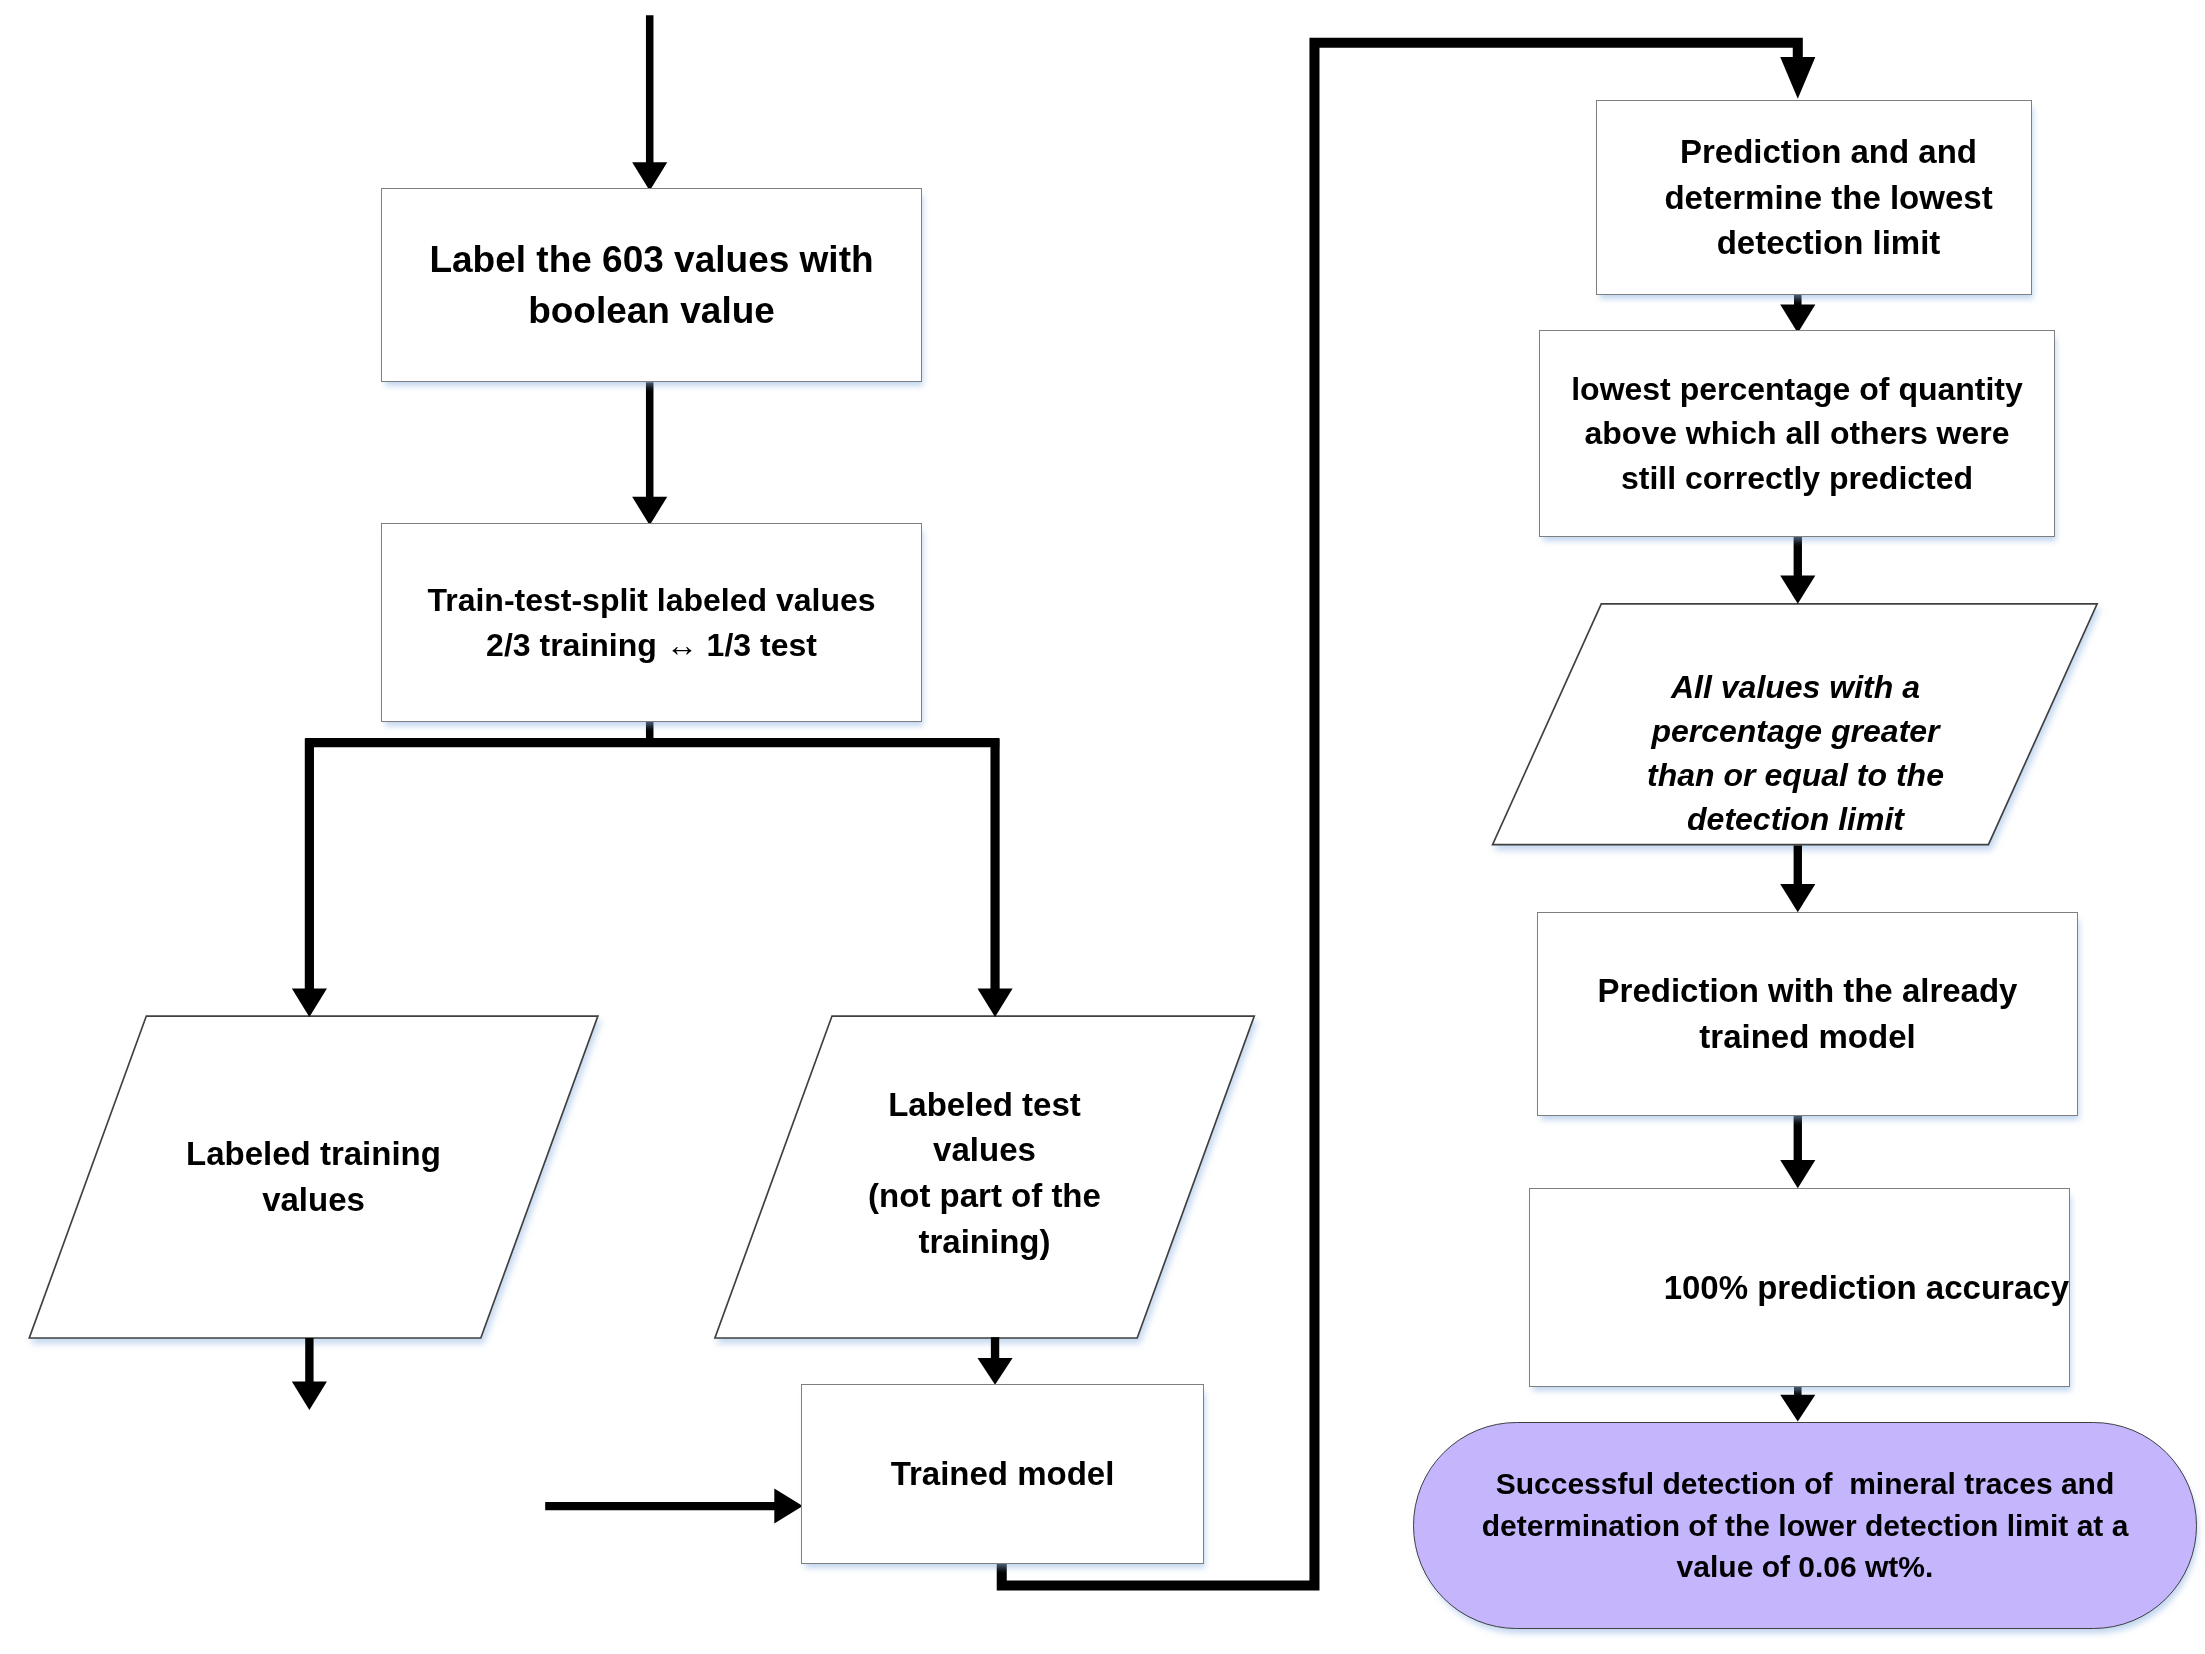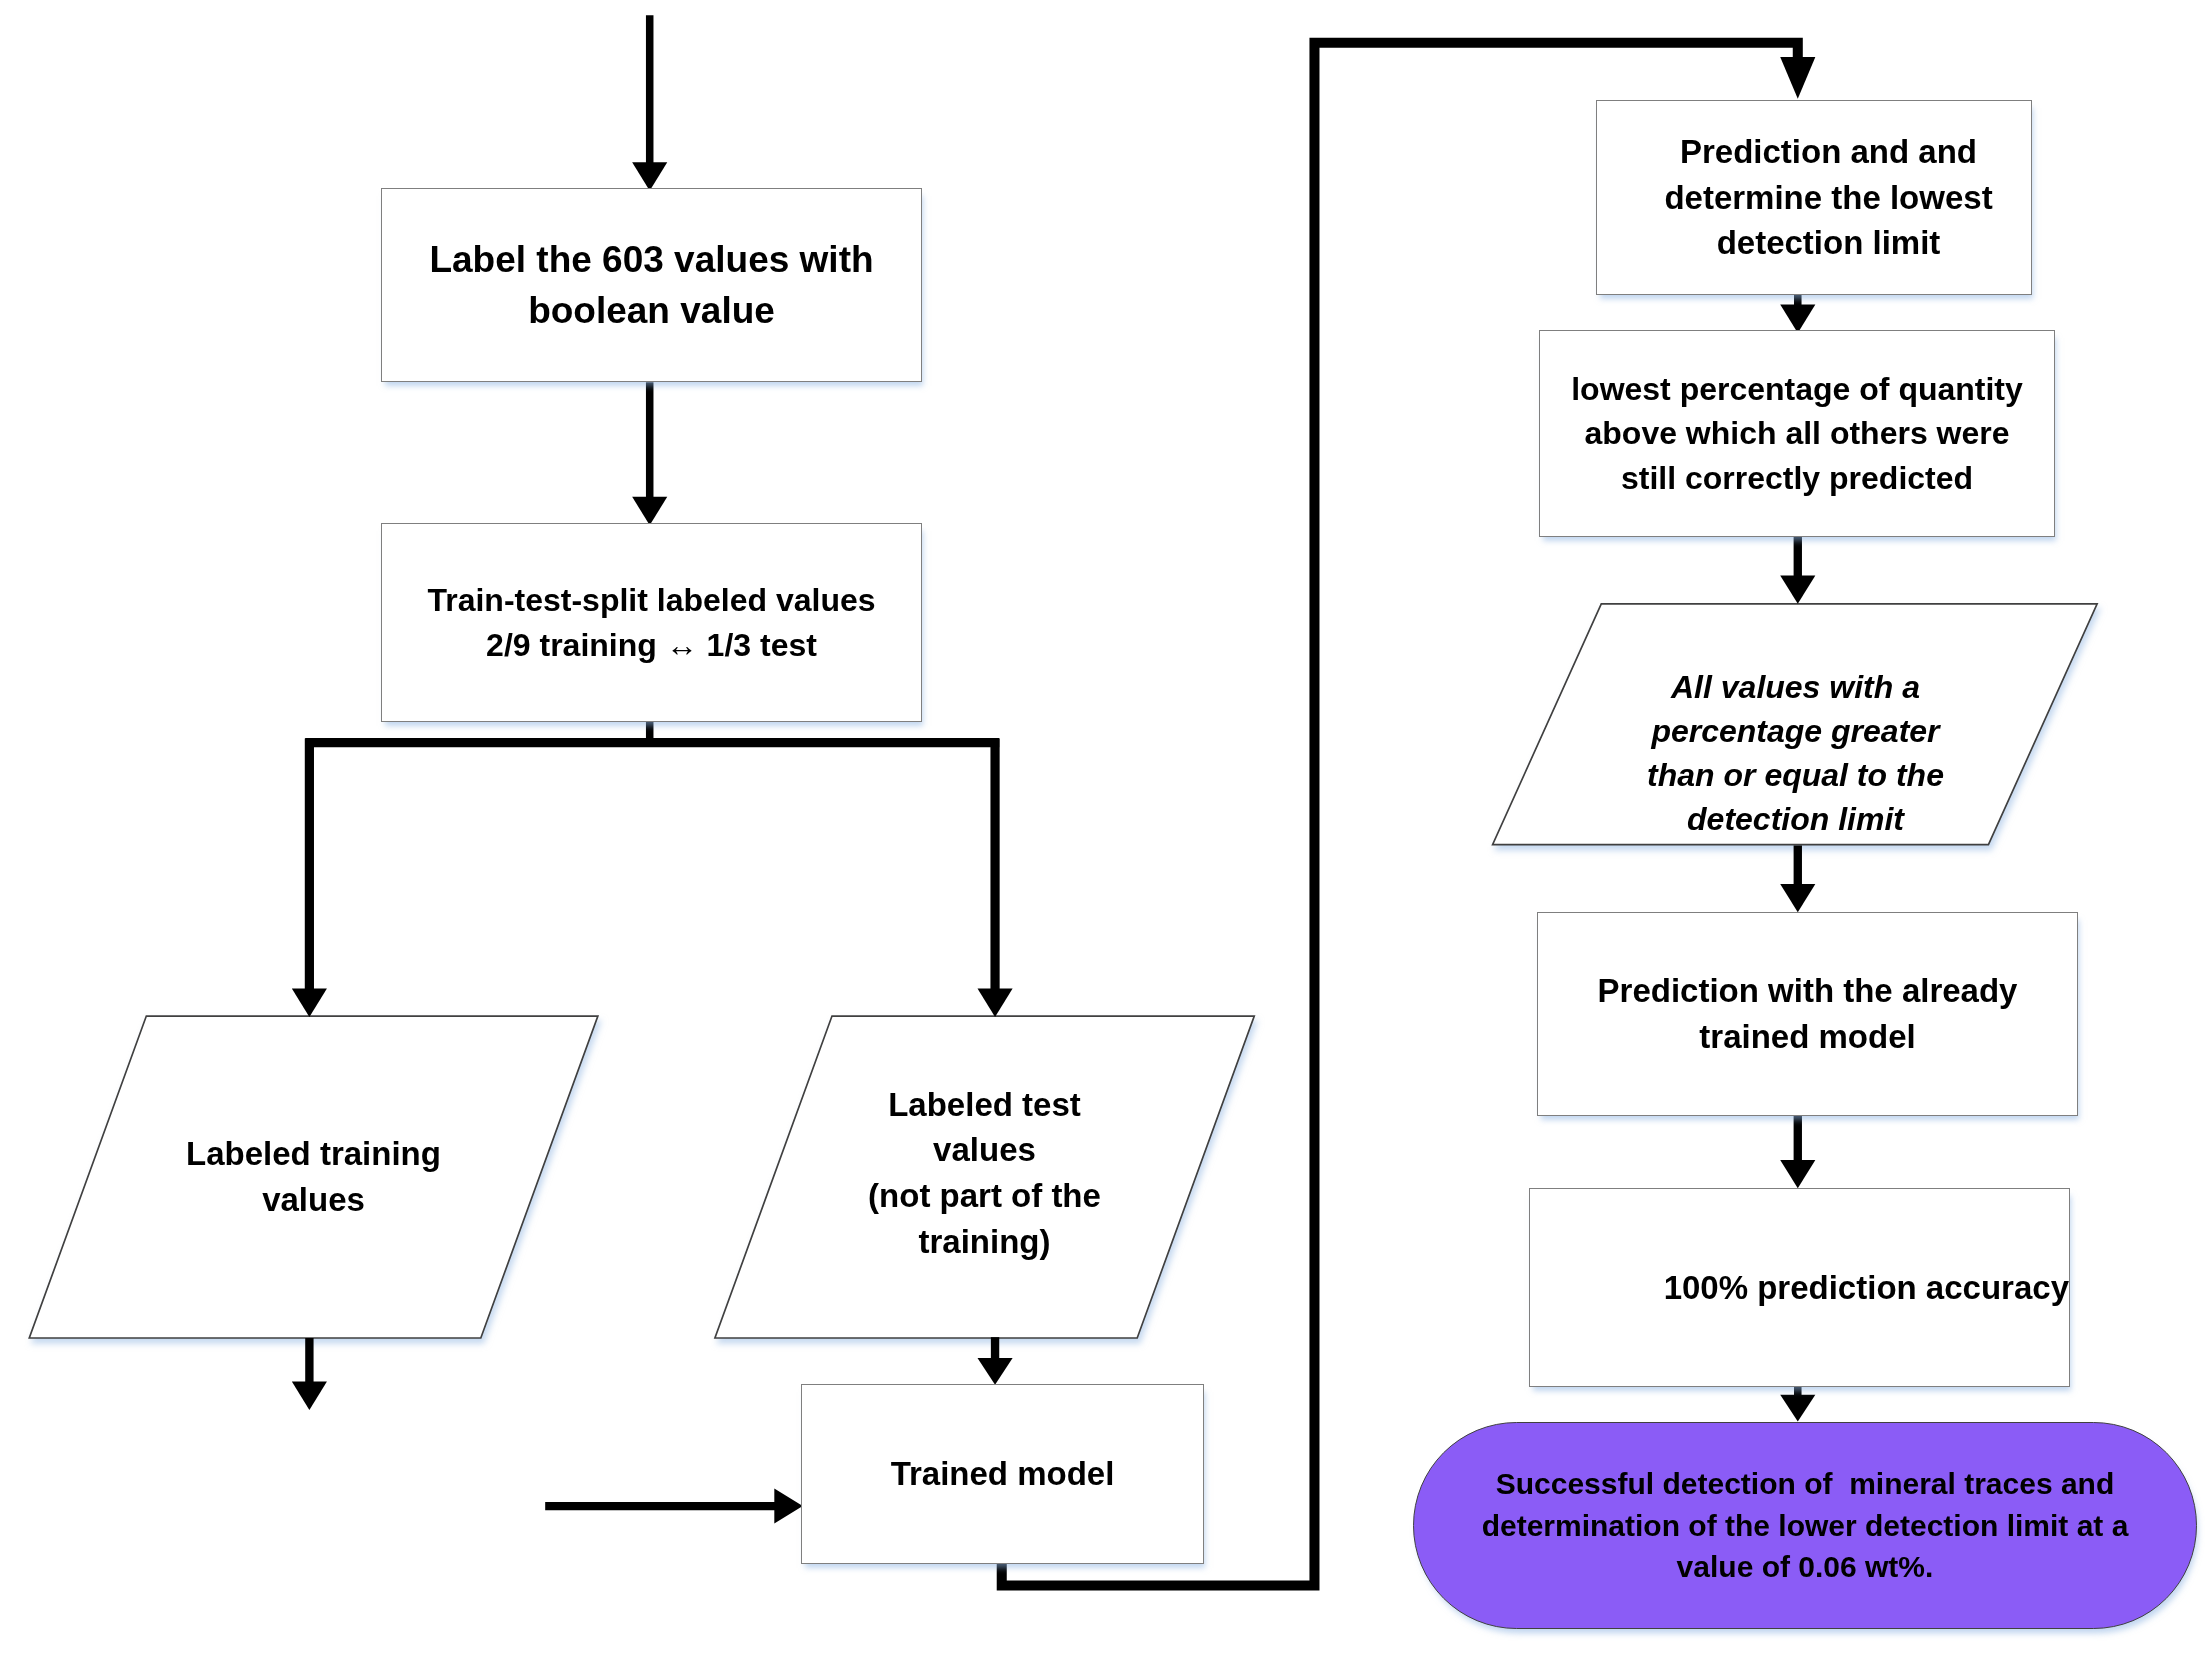--- a/index.html
+++ b/index.html
@@ -18,21 +18,21 @@
     position:absolute; z-index:2;
     display:flex; align-items:center; justify-content:center;
     color:#000;
   }
   .box {
     background:#ffffff;
     border:1.7px solid #7f7f7f;
     box-shadow:2.5px 5.9px 5.9px -1.7px rgba(141,179,226,0.55);
   }
   .terminator {
-    background:#8b5cf6;
+    background:#c4b5fd;
     border:1.7px solid #404040;
     border-radius:117px;
     box-shadow:2.5px 5.9px 5.9px -1.7px rgba(141,179,226,0.55);
   }
   .ghost { background:transparent; border:none; box-shadow:none; }
   .txt {
     white-space:pre;
     text-align:center;
     font-weight:bold;
     line-height:1.38;
@@ -125,21 +125,21 @@
     </g>
   </svg>
 
   <div class="node box" style="left:381px; top:188px; width:539px; height:192px;">
     <div class="txt fs44">Label the 603 values with
 boolean value</div>
   </div>
 
   <div class="node box" style="left:381px; top:523px; width:539px; height:197px;">
     <div class="txt fs38">Train-test-split labeled values
-2/9 training ↔ 1/3 test</div>
+2/3 training ↔ 1/3 test</div>
   </div>
 
   <div class="node ghost" style="left:29px; top:1016px; width:569px; height:322px;">
     <div class="txt fs40">Labeled training
 values</div>
   </div>
 
   <div class="node ghost" style="left:715px; top:1016px; width:539px; height:314px;">
     <div class="txt fs40">Labeled test
 values

